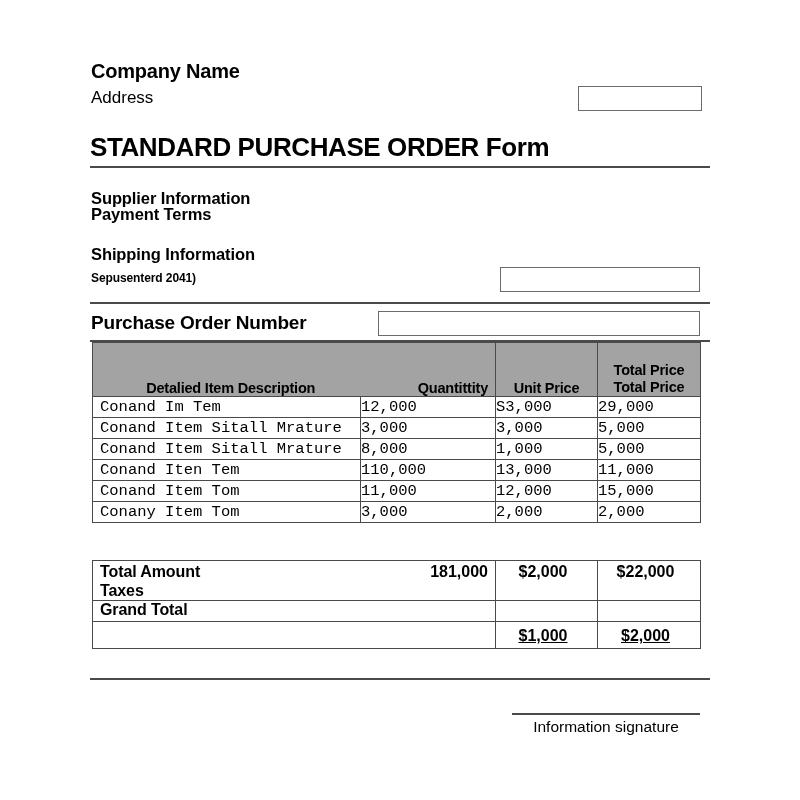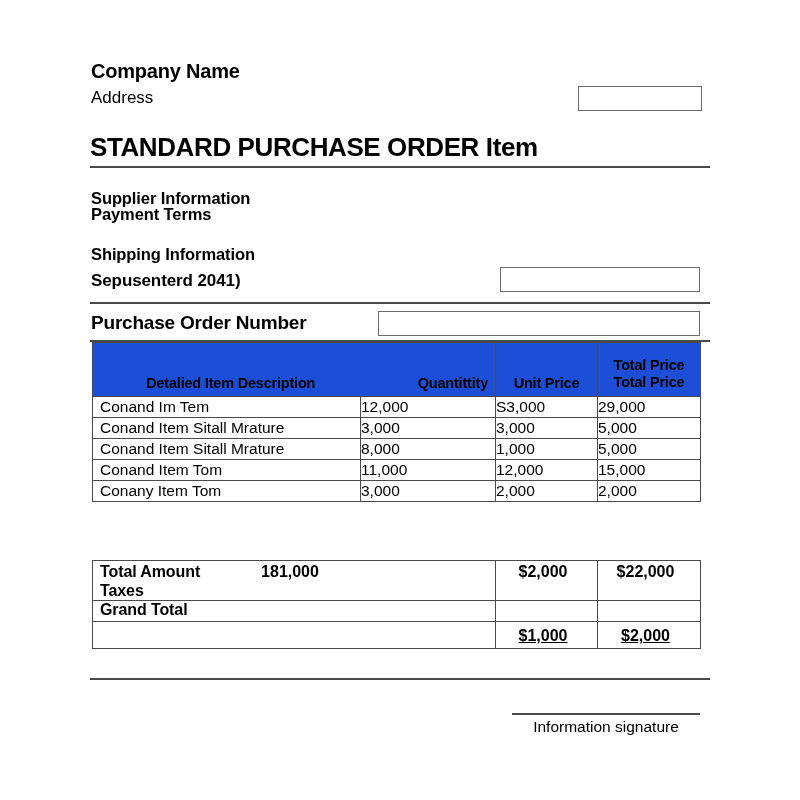--- a/index.html
+++ b/index.html
@@ -74,21 +74,21 @@
     position: absolute;
     left: 91px;
     font-size: 16.5px;
     font-weight: bold;
     letter-spacing: -0.1px;
     white-space: nowrap;
   }
   .info-0 { top: 189px; }
   .info-1 { top: 205px; }
   .info-2 { top: 245px; }
-  .info-3 { top: 271px; font-size: 17px; }
+  .info-3 { top: 271px; font-size: 12px; }
 
   .info-box {
     left: 500px;
     top: 267px;
     width: 200px;
     height: 25px;
   }
   .rule-info {
     left: 90px;
     top: 302px;
@@ -129,26 +129,25 @@
     table-layout: fixed;
     font-size: 15px;
   }
   .items-table th,
   .items-table td {
     border: 1.2px solid #4a4a4a;
     padding: 0;
     box-sizing: border-box;
   }
   .items-table thead th {
-    background: #1d4ed8;
+    background: #a3a3a3;
     height: 54px;
     vertical-align: bottom;
     font-weight: bold;
     font-size: 14.5px;
-    padding-bottom: 5px;
     letter-spacing: -0.2px;
   }
   .th-desc {
     text-align: center;
     padding-left: 8px !important;
     border-right: none !important;
   }
   .th-qty {
     text-align: right;
     padding-right: 7px !important;
@@ -160,20 +159,21 @@
   .th-total {
     text-align: center;
     line-height: 1.18;
   }
   .th-total span { display: block; }
 
   .items-table tbody td {
     height: 21px;
     font-size: 15.5px;
     font-weight: normal;
+    font-family: Liberation Mono, monospace;
   }
   .cell-desc {
     text-align: left;
     padding-left: 7px !important;
   }
   .cell-num {
     padding-right: 7px !important;
   }
 
   
@@ -237,21 +237,21 @@
 </style>
 </head>
 <body>
 
 <div class="page">
 
   <div class="company-name">Company Name</div>
   <div class="company-address">Address</div>
   <div class="box header-box"><span></span></div>
 
-  <div class="form-title">STANDARD PURCHASE ORDER Item</div>
+  <div class="form-title">STANDARD PURCHASE ORDER Form</div>
   <div class="rule rule-title"></div>
 
   <div class="info-line info-0">Supplier Information</div>
   <div class="info-line info-1">Payment Terms</div>
   <div class="info-line info-2">Shipping Information</div>
   <div class="info-line info-3">Sepusenterd 2041)</div>
   <div class="box info-box"><span></span></div>
 
   <div class="rule rule-info"></div>
 
@@ -288,20 +288,26 @@
         <td class="cell-desc">Conand Item Sitall Mrature</td>
         <td class="cell-num">3,000</td>
         <td class="cell-num">3,000</td>
         <td class="cell-num">5,000</td>
       </tr>
       <tr>
         <td class="cell-desc">Conand Item Sitall Mrature</td>
         <td class="cell-num">8,000</td>
         <td class="cell-num">1,000</td>
         <td class="cell-num">5,000</td>
+      </tr>
+      <tr>
+        <td class="cell-desc">Conand Iten Tem</td>
+        <td class="cell-num">110,000</td>
+        <td class="cell-num">13,000</td>
+        <td class="cell-num">11,000</td>
       </tr>
       <tr>
         <td class="cell-desc">Conand Item Tom</td>
         <td class="cell-num">11,000</td>
         <td class="cell-num">12,000</td>
         <td class="cell-num">15,000</td>
       </tr>
       <tr>
         <td class="cell-desc">Conany Item Tom</td>
         <td class="cell-num">3,000</td>
@@ -332,19 +338,19 @@
         <td class="totals-num"></td>
       </tr>
       <tr class="row-c">
         <td class="totals-label"></td>
         <td class="totals-num underlined">$1,000</td>
         <td class="totals-num underlined">$2,000</td>
       </tr>
     </tbody>
   </table>
 
-  <div style="position:absolute; left:92px; top:563px; width:403px; text-align:center; padding-right:7px; box-sizing:border-box; font-size:16px; font-weight:bold;">181,000</div>
+  <div style="position:absolute; left:92px; top:563px; width:403px; text-align:right; padding-right:7px; box-sizing:border-box; font-size:16px; font-weight:bold;">181,000</div>
 
   <div class="rule rule-footer"></div>
   <div class="rule sig-line"></div>
   <div class="sig-label">Information signature</div>
 
 </div>
 
 </body></html>

